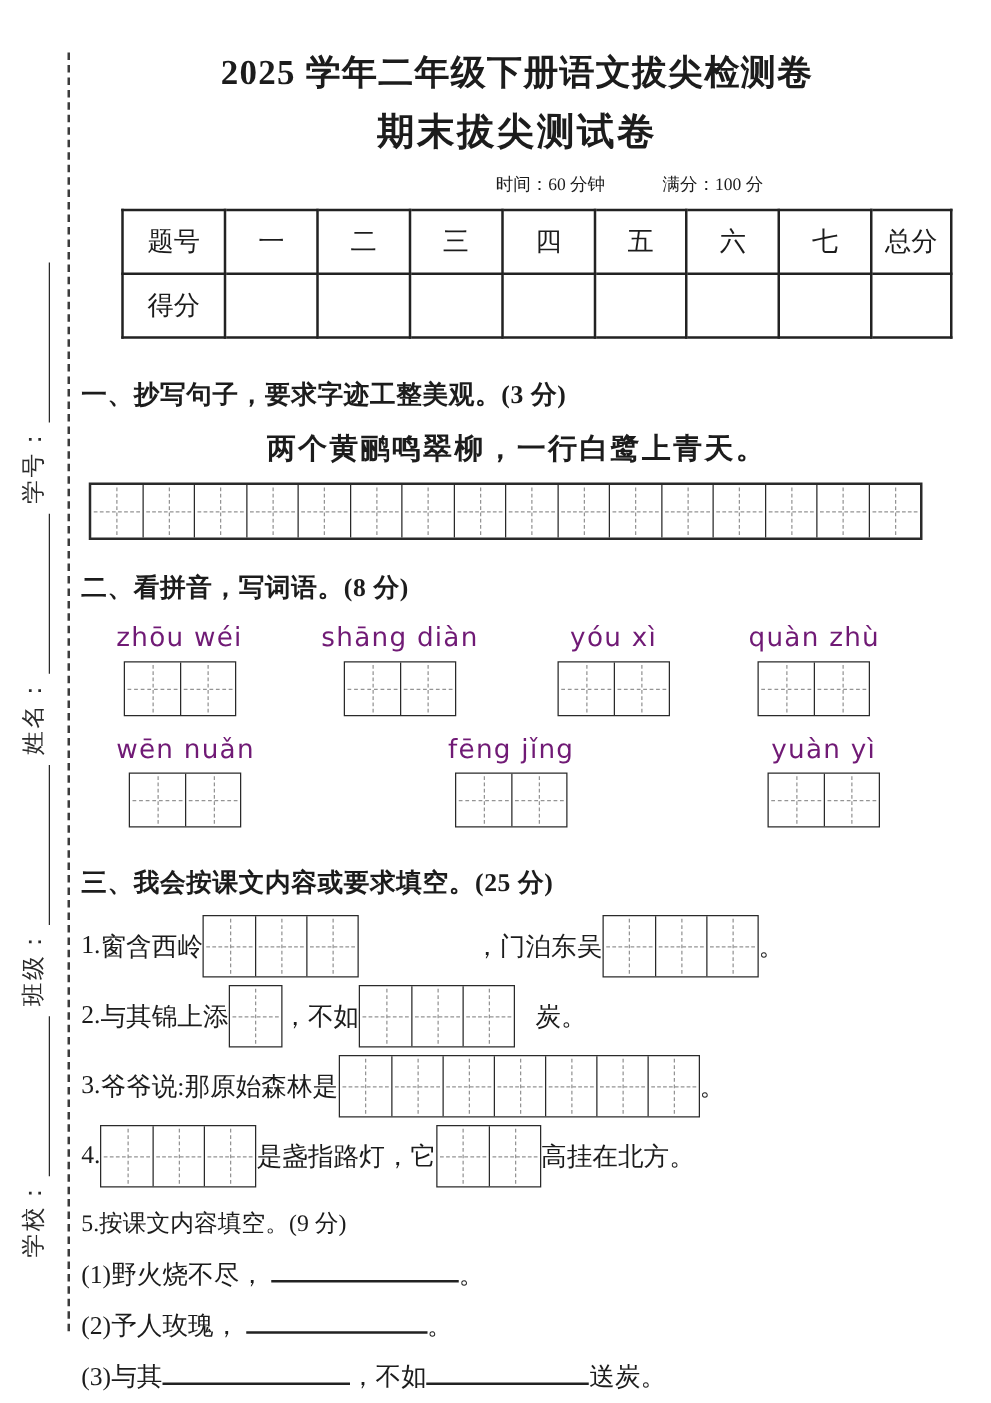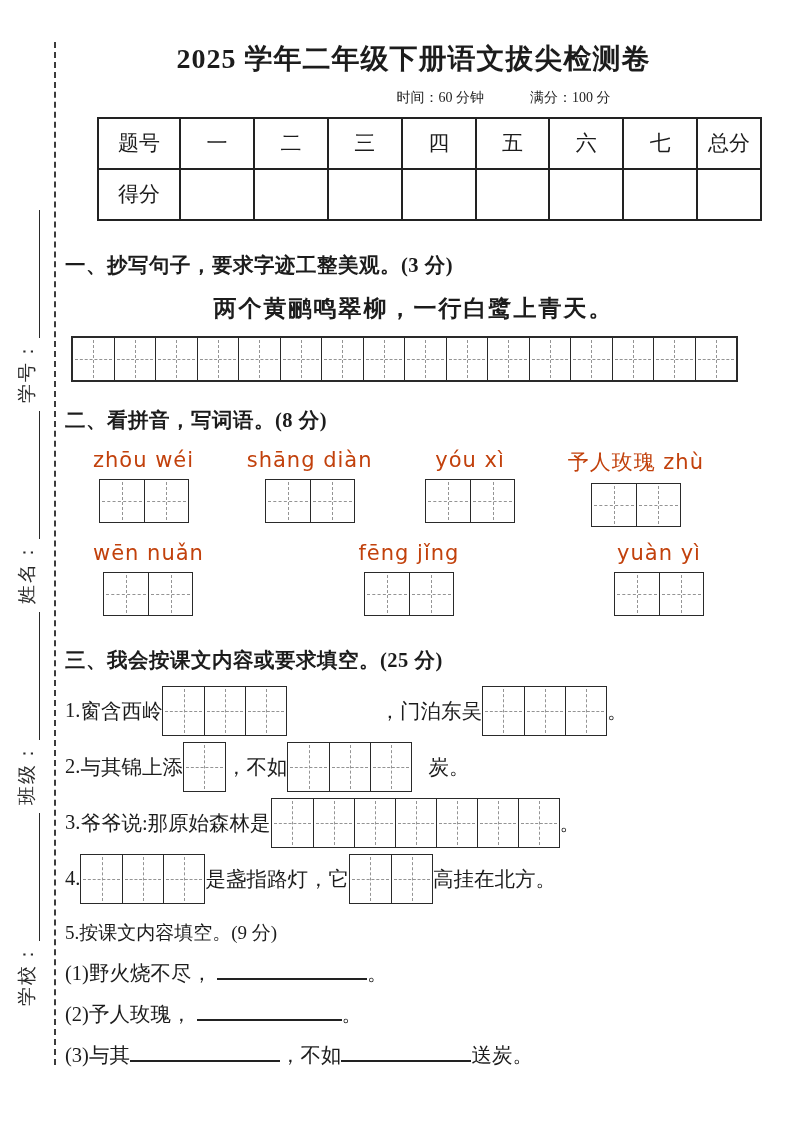--- a/index.html
+++ b/index.html
@@ -48,21 +48,21 @@
     display:flex;border:2px solid #2a2a2a;box-sizing:border-box;
   }
   .writing-grid .cell{flex:1;}
   .cell{position:relative;border-left:1.6px solid #2a2a2a;box-sizing:border-box;}
   .cell:first-child{border-left:none;}
   .cell::before{content:"";position:absolute;left:50%;top:2px;bottom:2px;border-left:1.6px dashed #949494;}
   .cell::after{content:"";position:absolute;top:50%;left:2px;right:2px;border-top:1.6px dashed #949494;}
   
   .py-row{display:flex;justify-content:space-between;padding:0 58px 0 28px;margin-top:14px;}
   .py-group{display:flex;flex-direction:column;align-items:center;}
-  .py-word{font-family:"DejaVu Sans", sans-serif;font-size:21px;color:#c2410c;margin-bottom:7px;letter-spacing:1px;}
+  .py-word{font-family:"DejaVu Sans", sans-serif;font-size:21px;color:#701a75;margin-bottom:7px;letter-spacing:1px;}
   .char-box{display:inline-flex;border:1.8px solid #2a2a2a;box-sizing:content-box;background:#fff;}
   .char-box.py .cell{width:44px;height:42px;}
   
   .fill-item{display:flex;align-items:center;font-size:20.5px;margin:6px 0 0;white-space:nowrap;}
   .fill-item.first{margin-top:12px;}
   .char-box.fill .cell{width:41px;height:48px;}
   .gap-lg{margin-left:92px;}
   .gap-sm{margin-left:16px;}
   .plain-item{margin:16px 0 0;font-size:19px;}
   .sub-item{margin:13px 0 0;font-size:20.5px;}
@@ -92,20 +92,21 @@
       </div>
       <div class="mfield">
         <span class="mlabel">学号：</span>
         <span class="mline"></span>
       </div>
     </div>
 
   <div class="content">
 
     <div class="title">2025 学年二年级下册语文拔尖检测卷</div>
+    <div class="subtitle">期末拔尖测试卷</div>
 
     <div class="info">
       <span>时间：60 分钟</span>
       <span>满分：100 分</span>
     </div>
 
     <table class="score">
       <tbody>
           <tr>
             <td class="c0">题号</td>
@@ -170,21 +171,21 @@
           </div>
         </div>
         <div class="py-group">
           <div class="py-word">yóu  xì</div>
           <div class="char-box py">
             <div class="cell"></div>
             <div class="cell"></div>
           </div>
         </div>
         <div class="py-group">
-          <div class="py-word">予人玫瑰 zhù</div>
+          <div class="py-word">quàn zhù</div>
           <div class="char-box py">
             <div class="cell"></div>
             <div class="cell"></div>
           </div>
         </div>
       </div>
     <div class="py-row">
         <div class="py-group">
           <div class="py-word">wēn nuǎn</div>
           <div class="char-box py">

